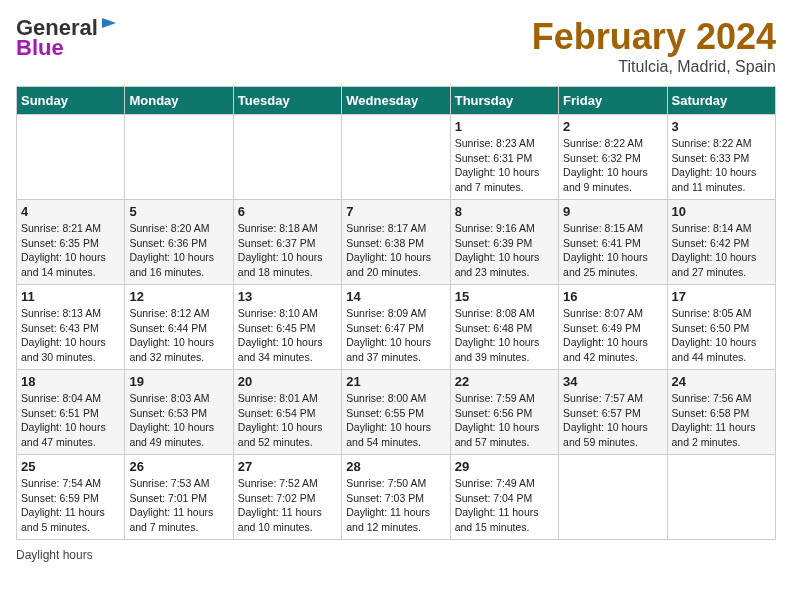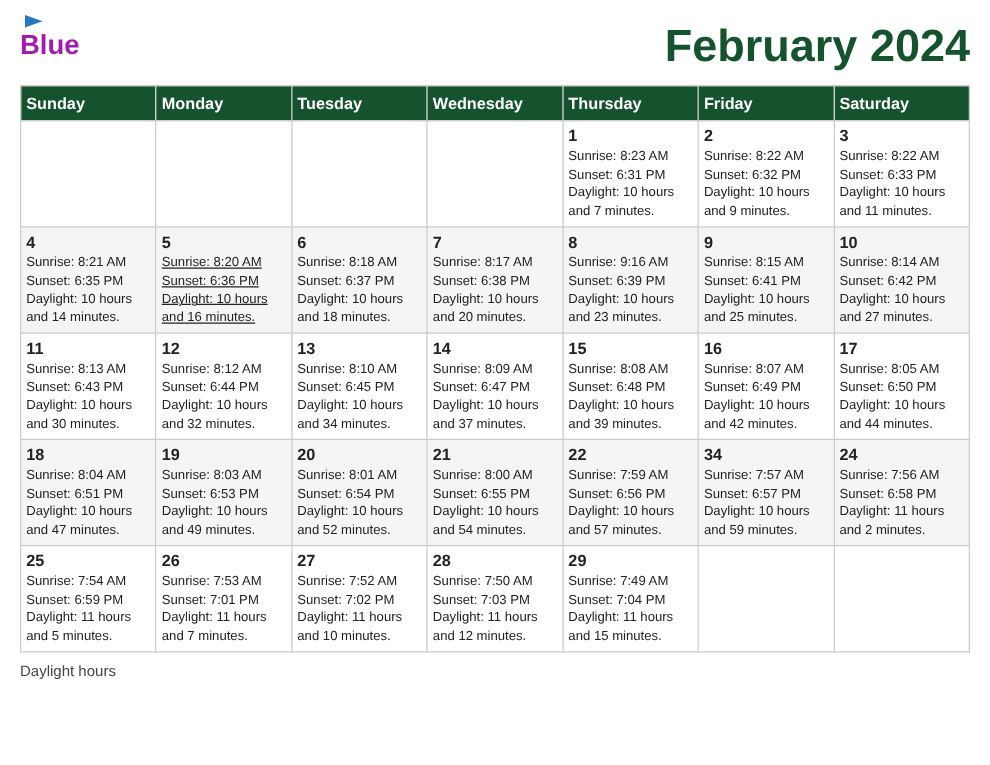--- a/index.html
+++ b/index.html
@@ -26,33 +26,33 @@
       line-height: 1.1;
     }
     .logo-general { color: #333; }
     .logo-blue { color: #a21caf; }
     .title-block {
       text-align: right;
     }
     .month-title {
       font-size: 36px;
       font-weight: bold;
-      color: #14532d;
+      color: #a16207;
     }
     .location-title {
       font-size: 16px;
       color: #444;
     }
     table {
       width: 100%;
       border-collapse: collapse;
       table-layout: fixed;
     }
     th {
-      background-color: #14532d;
+      background-color: #0f766e;
       color: #fff;
       font-size: 13px;
       font-weight: bold;
       padding: 6px 4px;
       text-align: left;
       border: 1px solid #ccc;
     }
     td {
       border: 1px solid #ccc;
       vertical-align: top;
@@ -85,29 +85,31 @@
       color: #444;
     }
   </style>
 </head>
 <body>
 
 <div class="header">
   <div class="logo">
     <div style="display:flex;flex-direction:column;align-items:flex-start;">
       <div style="display:flex;align-items:center;">
+        <span class="logo-text logo-general">General</span>
         <svg width="18" height="18" viewBox="0 0 18 18" style="margin-left:2px;margin-top:-6px;">
           <polygon points="2,2 16,7 2,12" fill="#2878c0"></polygon>
         </svg>
       </div>
       <span class="logo-text logo-blue" style="margin-top:-4px;">Blue</span>
     </div>
   </div>
   <div class="title-block">
     <div class="month-title">February 2024</div>
+    <div class="location-title">Titulcia, Madrid, Spain</div>
   </div>
 </div>
 
 <table>
   <thead>
     <tr>
     <th>Sunday</th>
         <th>Monday</th>
         <th>Tuesday</th>
         <th>Wednesday</th>
@@ -143,21 +145,21 @@
       </tr>
       <tr>
         <td>
           <span class="day-num">4</span>
           <div class="day-info" style="white-space: pre-line;">Sunrise: 8:21 AM
 Sunset: 6:35 PM
 Daylight: 10 hours and 14 minutes.</div>
         </td>
         <td>
           <span class="day-num">5</span>
-          <div class="day-info" style="white-space: pre-line; text-decoration: underline;">Sunrise: 8:20 AM
+          <div class="day-info" style="white-space: pre-line;">Sunrise: 8:20 AM
 Sunset: 6:36 PM
 Daylight: 10 hours and 16 minutes.</div>
         </td>
         <td>
           <span class="day-num">6</span>
           <div class="day-info" style="white-space: pre-line;">Sunrise: 8:18 AM
 Sunset: 6:37 PM
 Daylight: 10 hours and 18 minutes.</div>
         </td>
         <td>

